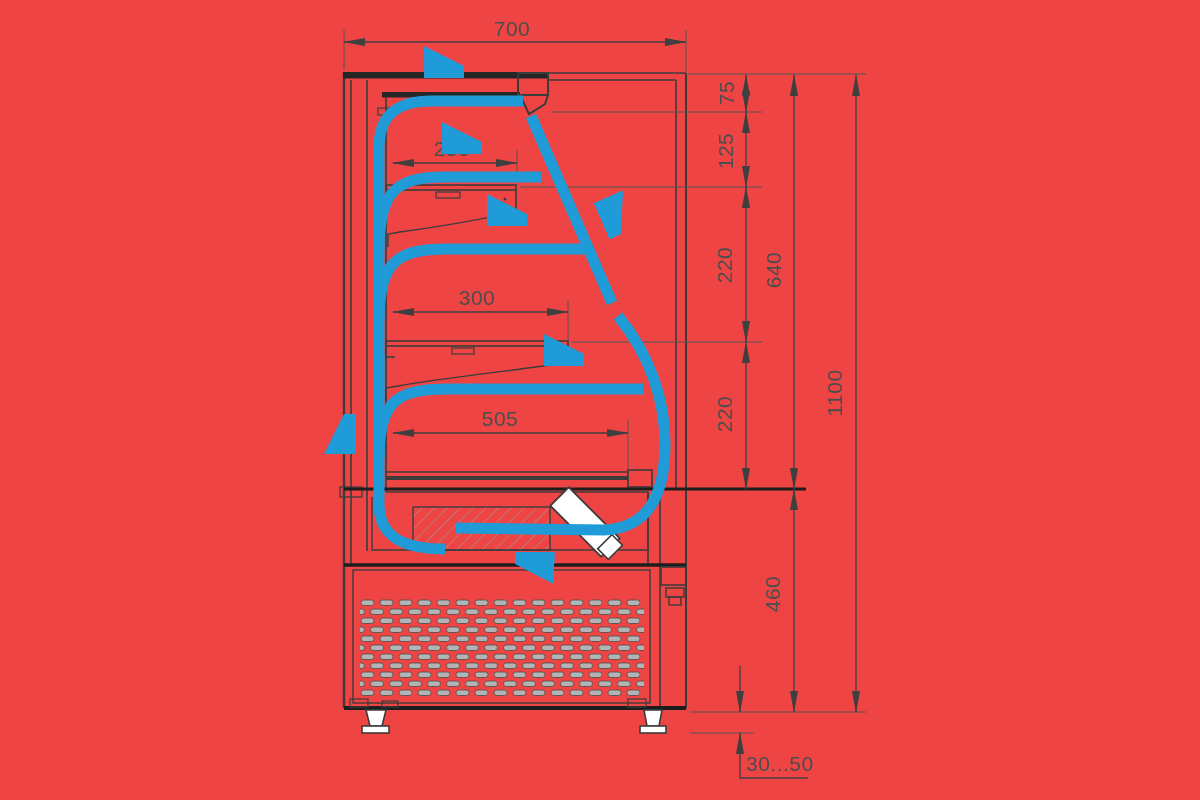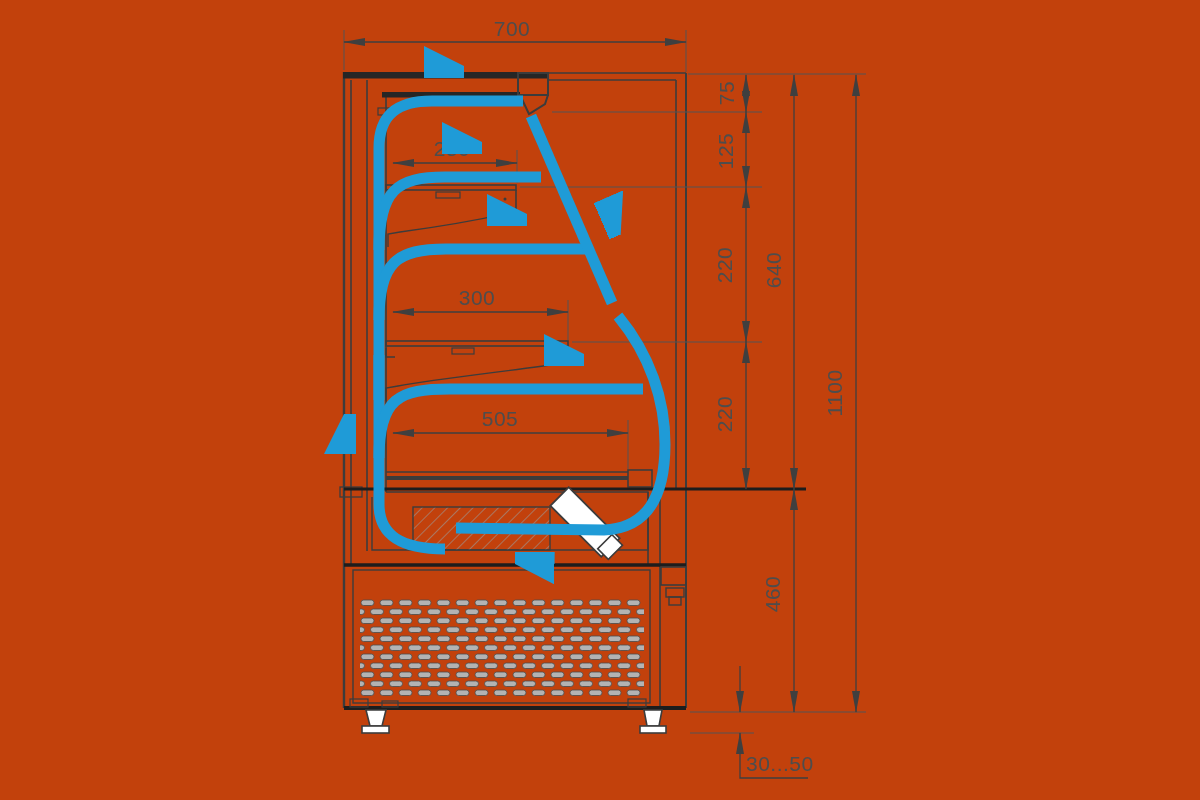--- a/index.html
+++ b/index.html
@@ -1,16 +1,16 @@
 <!DOCTYPE html>
 <html><head>
 <meta charset="utf-8">
 <style>
   html,body{margin:0;padding:0;background:#ffffff;}
-  .stage{width:1200px;height:800px;position:relative;background:#c2410c;overflow:hidden;}
+  .stage{width:1200px;height:800px;position:relative;background:#ef4444;overflow:hidden;}
   svg{display:block;}
   text{font-family:"Liberation Sans","DejaVu Sans",sans-serif;font-size:21px;fill:#4d4d4d;letter-spacing:0.5px;}
 </style>
 </head>
 <body>
 
 <div class="stage">
 <svg width="1200" height="800" viewBox="0 0 1200 800">
   <defs>
 

